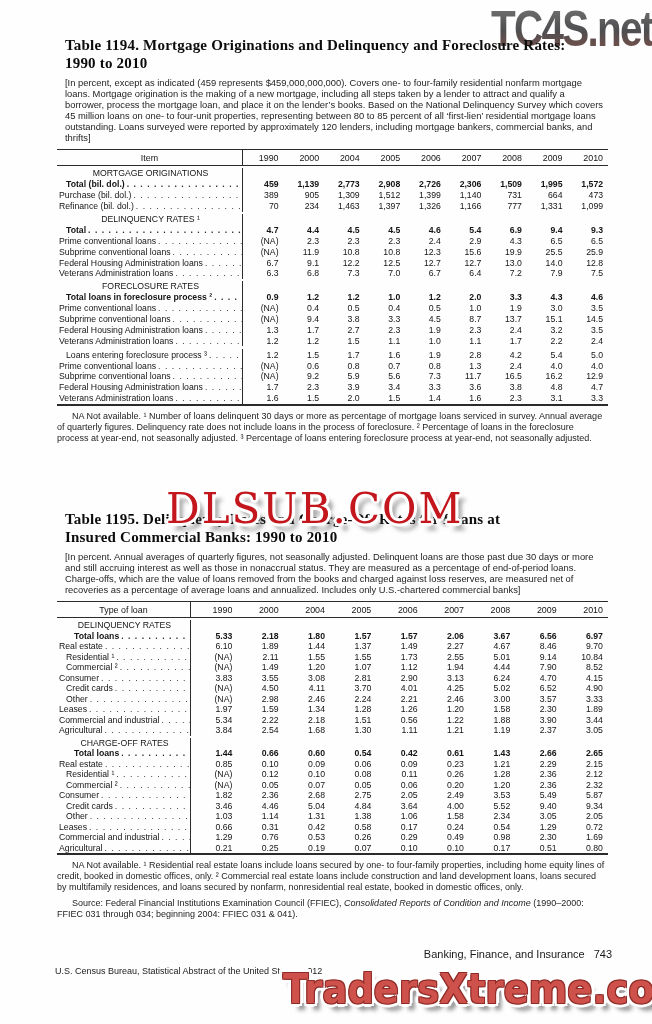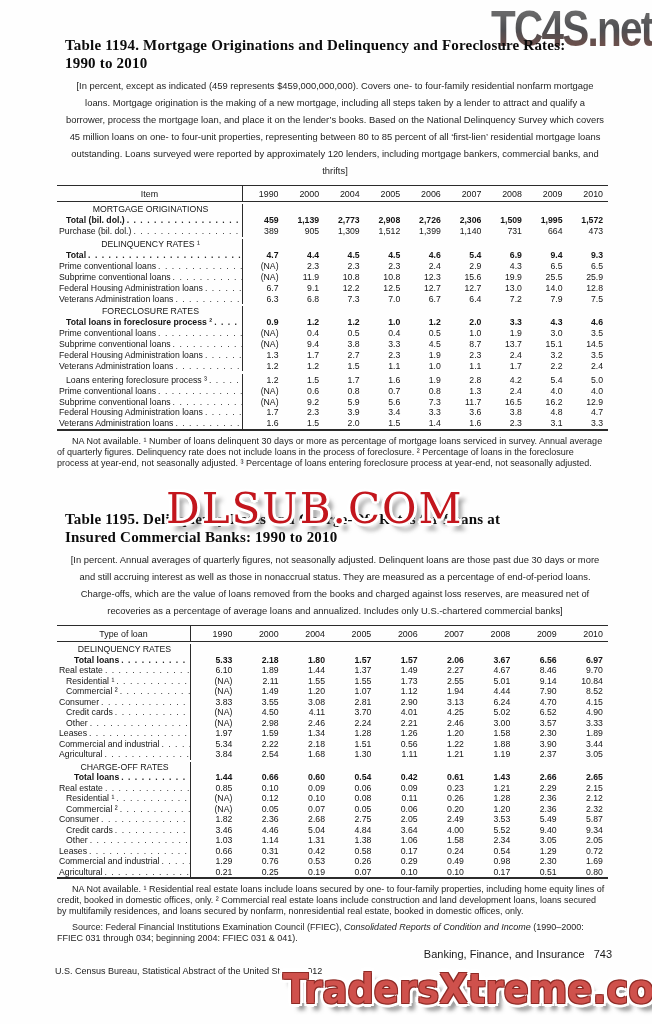--- a/index.html
+++ b/index.html
@@ -52,21 +52,21 @@
   #sec-1194{top:37px;}
   #sec-1195{top:511px;}
   h1.tbl-title{
     margin:0 0 5px 8px;
     font-family:"Liberation Serif","DejaVu Serif",serif;
     font-weight:bold;font-size:15px;line-height:17.5px;
     letter-spacing:.2px;color:#0c0c0c;
   }
   .headnote{
     margin:0 0 6px 8px;width:540px;
-    font-size:9.4px;line-height:17px;color:#1d1d1d;text-align:center;
+    font-size:9.4px;line-height:11px;color:#1d1d1d;
   }
   .footnote{
     margin:5px 0 0 0;width:548px;
     font-size:9px;line-height:10.9px;color:#1d1d1d;
     text-indent:15px;
   }
   .footnote .it{font-style:italic;}
   
   .dtable{
     width:551px;border-top:1px solid #2b2b2b;border-bottom:2px solid #2b2b2b;
@@ -165,20 +165,35 @@
         <div class="cell year-cell">389</div>
         <div class="cell year-cell">905</div>
         <div class="cell year-cell">1,309</div>
         <div class="cell year-cell">1,512</div>
         <div class="cell year-cell">1,399</div>
         <div class="cell year-cell">1,140</div>
         <div class="cell year-cell">731</div>
         <div class="cell year-cell">664</div>
         <div class="cell year-cell">473</div>
       </div>
+      <div class="trow data-row">
+        <div class="cell item-cell">
+          <div class="lbl">Refinance (bil. dol.)</div>
+          <div class="dots"></div>
+        </div>
+        <div class="cell year-cell">70</div>
+        <div class="cell year-cell">234</div>
+        <div class="cell year-cell">1,463</div>
+        <div class="cell year-cell">1,397</div>
+        <div class="cell year-cell">1,326</div>
+        <div class="cell year-cell">1,166</div>
+        <div class="cell year-cell">777</div>
+        <div class="cell year-cell">1,331</div>
+        <div class="cell year-cell">1,099</div>
+      </div>
       <div class="trow group-row">
         <div class="cell item-cell">
           <div class="group-label">DELINQUENCY RATES ¹</div>
         </div>
         <div class="cell year-cell"></div>
         <div class="cell year-cell"></div>
         <div class="cell year-cell"></div>
         <div class="cell year-cell"></div>
         <div class="cell year-cell"></div>
         <div class="cell year-cell"></div>

